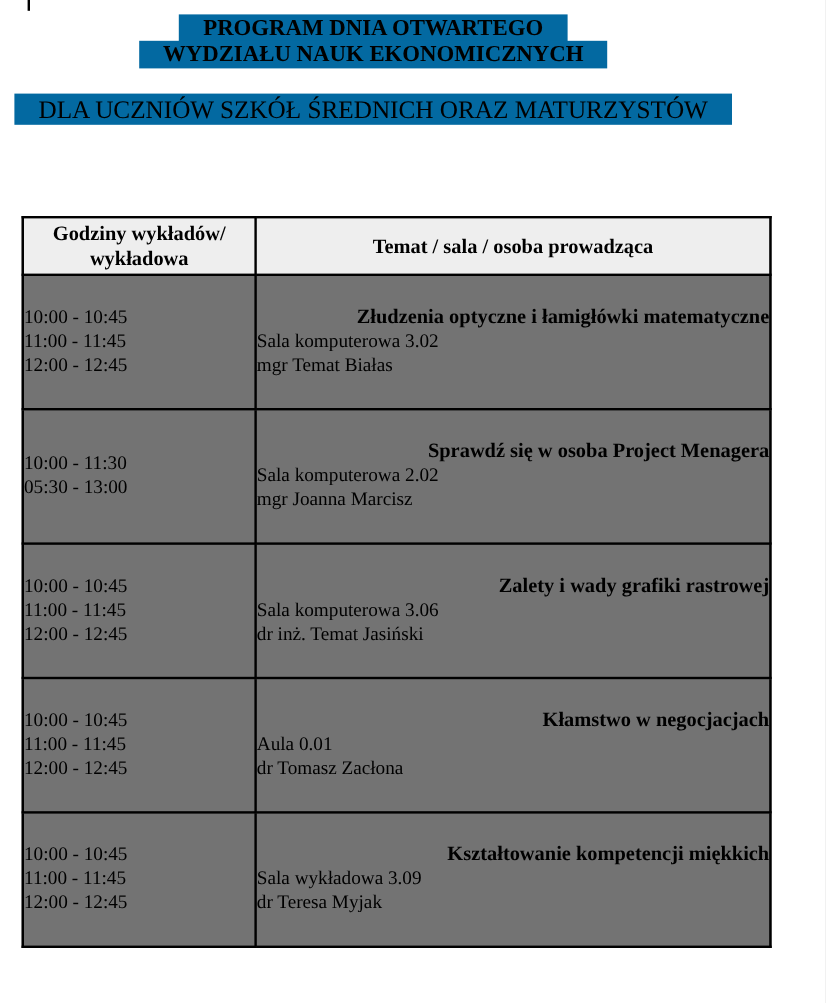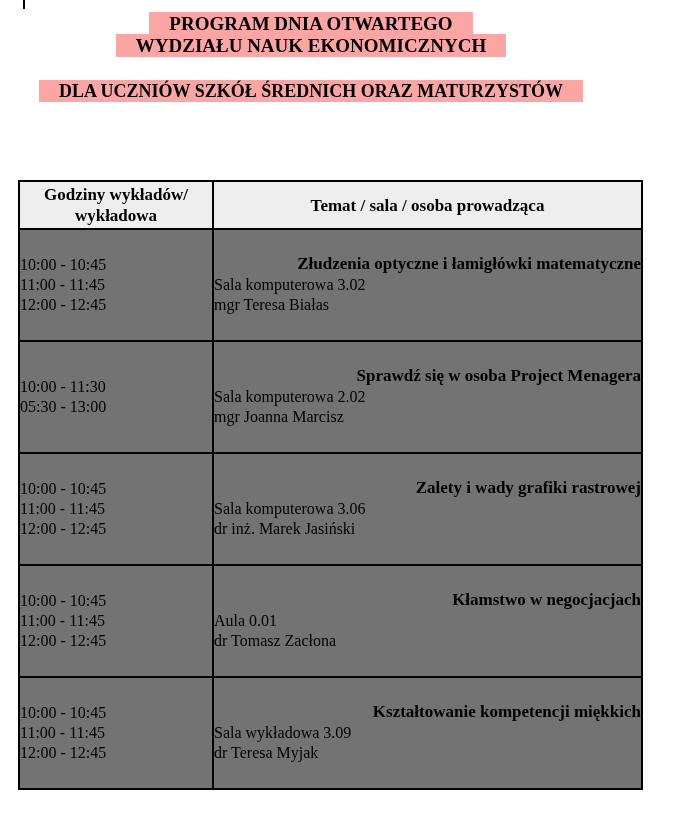--- a/index.html
+++ b/index.html
@@ -31,27 +31,27 @@
     width: 622px;
     text-align: center;
   }
   .title-line {
     font-weight: bold;
     font-size: 19px;
     line-height: 22px;
     white-space: nowrap;
   }
   .subtitle-line {
-    font-weight: bold;
-    font-size: 18px;
+    font-weight: normal;
+    font-size: 21px;
     line-height: 23px;
     white-space: nowrap;
   }
   .hl {
-    background: #fca5a5;
+    background: #0369a1;
     padding: 1px 20px;
   }
   .heading-gap {
     height: 23px;
   }
   table.schedule {
     position: absolute;
     top: 180px;
     left: 18px;
     width: 623px;
@@ -128,21 +128,21 @@
     <tbody>
       <tr>
         <td class="cell-times">
           <div class="time-line">10:00 - 10:45</div>
           <div class="time-line">11:00 - 11:45</div>
           <div class="time-line">12:00 - 12:45</div>
         </td>
         <td class="cell-details">
           <div class="topic-line">Złudzenia optyczne i łamigłówki matematyczne</div>
           <div class="room-line">Sala komputerowa 3.02</div>
-          <div class="person-line">mgr Teresa Białas</div>
+          <div class="person-line">mgr Temat Białas</div>
         </td>
       </tr>
       <tr>
         <td class="cell-times">
           <div class="time-line">10:00 - 11:30</div>
           <div class="time-line">05:30 - 13:00</div>
         </td>
         <td class="cell-details">
           <div class="topic-line">Sprawdź się w osoba Project Menagera</div>
           <div class="room-line">Sala komputerowa 2.02</div>
@@ -151,21 +151,21 @@
       </tr>
       <tr>
         <td class="cell-times">
           <div class="time-line">10:00 - 10:45</div>
           <div class="time-line">11:00 - 11:45</div>
           <div class="time-line">12:00 - 12:45</div>
         </td>
         <td class="cell-details">
           <div class="topic-line">Zalety i wady grafiki rastrowej</div>
           <div class="room-line">Sala komputerowa 3.06</div>
-          <div class="person-line">dr inż. Marek Jasiński</div>
+          <div class="person-line">dr inż. Temat Jasiński</div>
         </td>
       </tr>
       <tr>
         <td class="cell-times">
           <div class="time-line">10:00 - 10:45</div>
           <div class="time-line">11:00 - 11:45</div>
           <div class="time-line">12:00 - 12:45</div>
         </td>
         <td class="cell-details">
           <div class="topic-line">Kłamstwo w negocjacjach</div>

